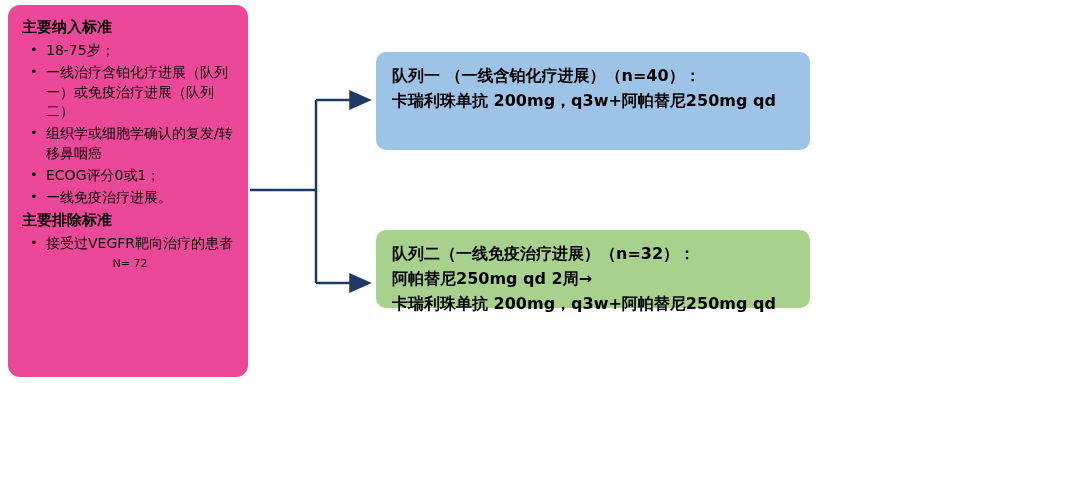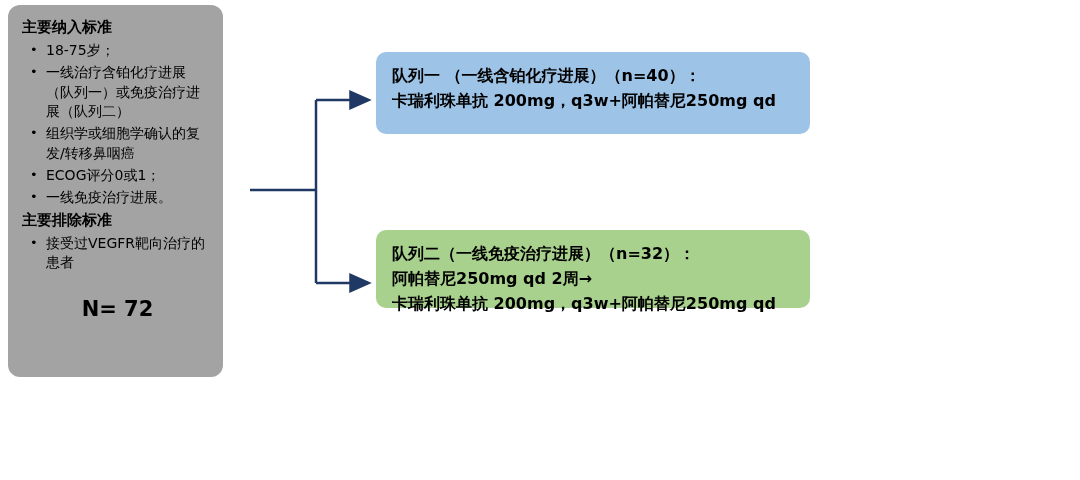--- a/index.html
+++ b/index.html
@@ -5,47 +5,47 @@
   html,body{margin:0;padding:0;}
   body{
     width:1080px;height:480px;position:relative;background:#ffffff;
     font-family:"DejaVu Sans","Liberation Sans",sans-serif;
     color:#000;
   }
   .canvas{position:absolute;inset:0;width:1080px;height:480px;}
 
   
   .criteria-box{
-    position:absolute;left:8px;top:5px;width:215px;height:372px;
-    background:#a3a3a3;border-radius:12px;box-sizing:border-box;
+    position:absolute;left:8px;top:5px;width:240px;height:372px;
+    background:#ec4899;border-radius:12px;box-sizing:border-box;
     padding:12px 10px 10px 14px;
   }
   .criteria-heading{
     font-weight:bold;font-size:15px;line-height:1.45;
   }
   ul.bullets{
     margin:2px 0 2px 0;padding-left:24px;list-style:none;
   }
   ul.bullets li{
     position:relative;font-size:14px;line-height:1.42;margin:2px 0;
   }
   ul.bullets li::before{
     content:"•";position:absolute;left:-16px;top:0;font-size:13px;
   }
   .n-total{
-    text-align:center;font-weight:bold;font-size:21px;margin-top:24px;
+    text-align:center;font-weight:normal;font-size:11px;margin-top:4px;
   }
 
   
   .cohort-box{
     position:absolute;left:376px;width:434px;border-radius:10px;
     box-sizing:border-box;padding:12px 16px;font-weight:bold;font-size:16px;
     line-height:1.55;
   }
-  .cohort-1{top:52px;height:82px;background:#9DC3E6;}
+  .cohort-1{top:52px;height:98px;background:#9DC3E6;}
   .cohort-2{top:230px;height:78px;background:#A9D18E;}
 
   
   .connector{
     position:absolute;inset:0;width:1080px;height:480px;pointer-events:none;
   }
 </style>
 </head>
 <body>
 

